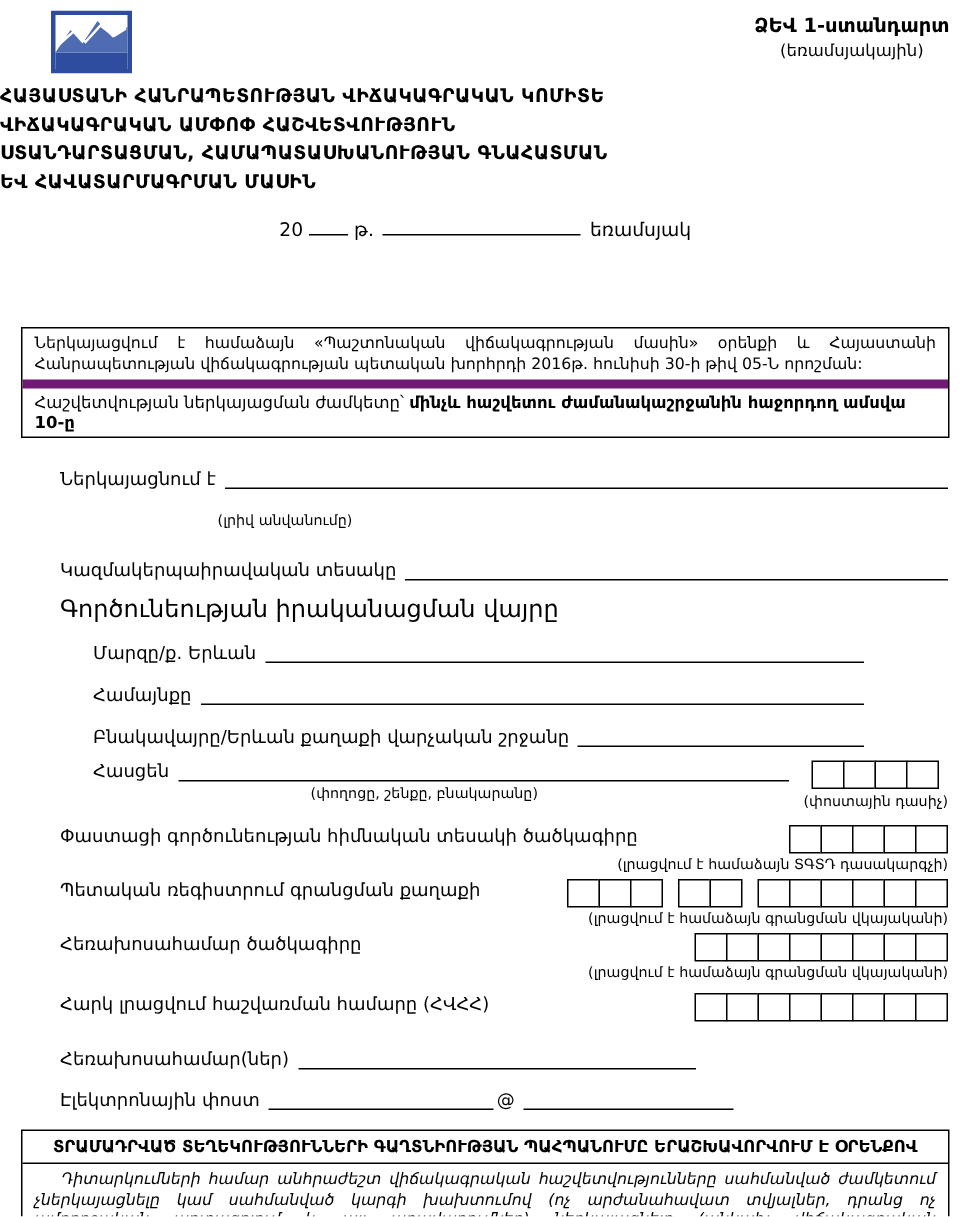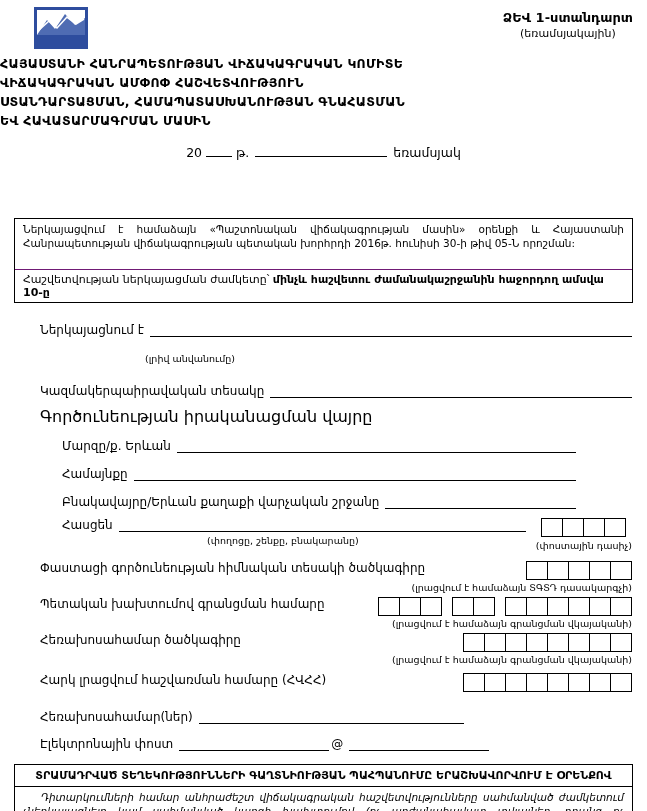--- a/index.html
+++ b/index.html
@@ -14,21 +14,21 @@
   .titles{padding-top:54px;}
   .title-line{font-weight:bold;font-size:12.5px;line-height:19px;letter-spacing:.3px;}
   .date-line{margin-top:14px;text-align:center;font-size:12.5px;}
   .blank{display:inline-block;border-bottom:1px solid #000;height:12px;vertical-align:baseline;}
   .blank.year{width:26px;margin:0 4px;}
   .blank.quarter{width:132px;margin:0 6px;}
 
   
   .legal-table{margin:58px 14px 0;border:1px solid #000;}
   .legal-basis{font-size:10.5px;line-height:14px;padding:3px 8px;text-align:justify;}
-  .deadline{border-top:1px solid #701a75;font-size:11px;padding:3px 8px;margin-top:16px;}
+  .deadline{border-top:6px solid #701a75;font-size:11px;padding:3px 8px;}
   .deadline b{font-weight:bold;}
 
   
   .form-body{padding:0 15px 0 40px;font-size:12px;}
   .frow{display:flex;min-height:15px;}
   .flabel{white-space:nowrap;}
   .fill{flex:1;border-bottom:1px solid #000;height:13px;margin-left:6px;}
   .fill.fixed{flex:0 0 auto;}
   .indent{padding-left:22px;}
   .short-right{margin-right:56px;}
@@ -149,21 +149,21 @@
             <span class="box-cell"></span>
             <span class="box-cell"></span>
             <span class="box-cell"></span>
             <span class="box-cell"></span>
           </span>
         </span>
     </div>
     <div class="note right">(լրացվում է համաձայն ՏԳՏԴ դասակարգչի)</div>
 
     <div class="frow mt4" style="justify-content:space-between;">
-      <span class="flabel">Պետական խախտումով գրանցման համարը</span>
+      <span class="flabel">Պետական ռեգիստրում գրանցման քաղաքի</span>
       <span class="boxes">
           <span class="box-group">
             <span class="box-cell"></span>
             <span class="box-cell"></span>
             <span class="box-cell"></span>
           </span>
           <span class="box-group">
             <span class="box-cell"></span>
             <span class="box-cell"></span>
           </span>

